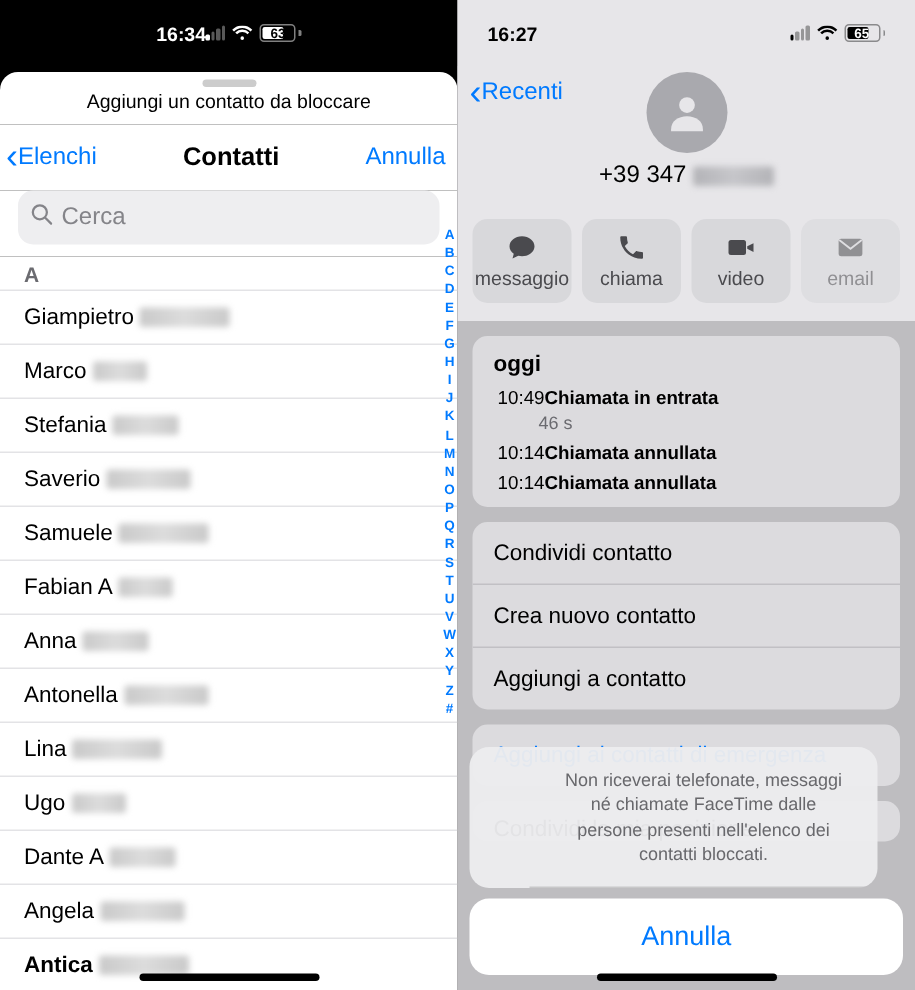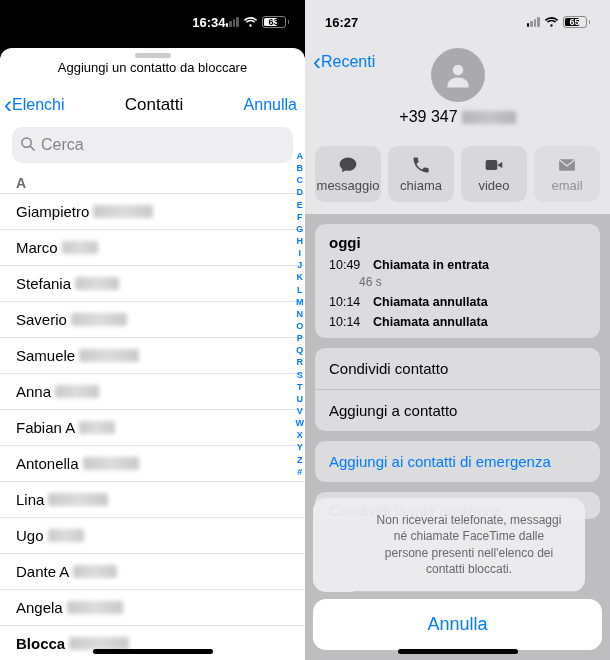--- a/index.html
+++ b/index.html
@@ -1,39 +1,39 @@
 <!DOCTYPE html>
 <html><head>
   <meta charset="utf-8">
   <style>
     * { margin: 0; padding: 0; box-sizing: border-box; font-family: -apple-system, "Helvetica Neue", Helvetica, Arial, sans-serif; }
     body { display: flex; width: 610px; height: 660px; background: #fff; overflow: hidden; }
     .phone { width: 305px; height: 660px; position: relative; overflow: hidden; display: flex; flex-direction: column; }
 
     
     .left { background: #000; }
-    .status-dark { height: 44px; background: #000; color: #fff; display: flex; justify-content: flex-end; align-items: center; padding: 0 16px; font-size: 13px; font-weight: 600; }
+    .status-dark { height: 44px; background: #000; color: #fff; display: flex; justify-content: center; align-items: center; padding: 0 4px; font-size: 13px; font-weight: 600; }
     .status-icons { display: flex; gap: 4px; align-items: center; }
     .sig-bars { display: flex; align-items: flex-end; gap: 1px; }
     .bar { width: 2.5px; background: #fff; border-radius: 1px; }
     .bo { opacity: 0.35; }
     .wifi-svg { width: 15px; height: 11px; }
     .bat-wrap { display:flex; align-items:center; gap:2px; }
     .bat { position: relative; width: 24px; height: 12px; border: 1px solid rgba(255,255,255,0.5); border-radius: 3px; display:flex; align-items:center; justify-content:center; font-size:9px; font-weight:700; color:#000; }
     .bat-fill { position:absolute; inset:1px; width:63%; background:#fff; border-radius:1.5px; }
     .bat-txt { position:relative; z-index:1; }
     .bat-cap { width:1.5px; height:4px; background:rgba(255,255,255,0.5); border-radius: 0 1px 1px 0; }
 
     .modal-top { background: #fff; border-top-left-radius: 12px; border-top-right-radius: 12px; margin-top: 4px; padding: 12px 0 8px; text-align: center; font-size: 13px; color: #000; position: relative; }
     .modal-handle { width: 36px; height: 5px; background: #ccc; border-radius: 3px; position: absolute; top: 5px; left: 50%; transform: translateX(-50%); }
 
     .nav-bar { background: #fff; height: 44px; display: flex; align-items: center; justify-content: space-between; padding: 0 8px 0 4px; }
     .nav-back { color: #007aff; font-size: 16px; display: flex; align-items: center; cursor: pointer; }
     .chev { font-size: 24px; font-weight: 400; line-height: 1; margin-right: 0px; }
-    .nav-title { font-size: 17px; font-weight: 400; color: #000; }
+    .nav-title { font-size: 17px; font-weight: 700; color: #000; }
     .nav-cancel { color: #007aff; font-size: 16px; cursor: pointer; }
 
     .search-wrap { background: #fff; padding: 0 12px 8px; }
     .search { background: #eeeef0; border-radius: 10px; height: 36px; display: flex; align-items: center; padding: 0 8px; gap: 6px; }
     .search-ic { color: #848489; font-size: 16px; }
     .search-ph { color: #848489; font-size: 16px; }
 
     .section-h { background: #fff; padding: 4px 16px 2px; font-size: 14px; font-weight: 600; color: #6b6b70; border-bottom: 1px solid #e3e3e6; }
     .list { flex: 1; background: #fff; overflow: hidden; position: relative; }
     .row { height: 36px; display: flex; align-items: center; padding: 0 16px; border-bottom: 0.5px solid #e3e3e6; font-size: 15px; color: #000; }
@@ -62,21 +62,21 @@
     .blur-r { display:inline-block; width:54px; height:13px; background:linear-gradient(90deg,#b3b3b7,#c6c6ca,#b3b3b7); filter:blur(2px); border-radius:2px; }
 
     .action-row { display:flex; gap:7px; padding: 10px 10px 12px; background:#e7e6e9; }
     .action-btn { flex:1; background:#d8d8db; border-radius:10px; height:56px; display:flex; flex-direction:column; align-items:center; justify-content:center; gap:3px; cursor:pointer; }
     .action-btn.dis { opacity:0.55; }
     .action-ic { width:20px; height:20px; color:#4a4a4e; display:flex; align-items:center; justify-content:center; }
     .action-lbl { font-size:13px; color:#4a4a4e; }
 
     .section { background:#dcdbde; border-radius:10px; margin: 10px 10px 0; overflow:hidden; }
     .sec-title { padding:10px 14px 4px; font-size:15px; font-weight:600; color:#000; }
-    .log-row { padding: 3px 14px; display:flex; gap:10px; font-size:12.5px; color:#000; }
+    .log-row { padding: 3px 14px; display:flex; font-size:12.5px; color:#000;text-align:right; }
     .log-t { width:34px; }
     .log-d { font-weight:600; }
     .log-sub { color:#6b6b70; font-weight:400; margin-left:44px; padding-bottom:3px; font-size:12px; }
     .cell { padding: 12px 14px; font-size:15px; color:#000; border-top:0.5px solid #c1c0c4; cursor:pointer; }
     .cell:first-child { border-top:none; }
     .cell.link { color:#007aff; }
     .dimmer { position:absolute; inset:0; background:rgba(160,160,164,0.28); }
 
     .sheet { position:absolute; left:8px; right:25px; bottom:68px; background:rgba(236,236,238,0.96); border-radius:13px; overflow:hidden;padding-left:40px; }
     .sheet-msg { padding:14px 18px; font-size:12px; color:#68686c; text-align:center; line-height:1.35; border-bottom:0.5px solid rgba(0,0,0,0.15); }
@@ -154,49 +154,49 @@
       </div>
       <div class="row">
         <span>Saverio</span>
         <span class="blur w56"></span>
       </div>
       <div class="row">
         <span>Samuele</span>
         <span class="blur w60"></span>
       </div>
       <div class="row">
+        <span>Fabian A</span>
+        <span class="blur w36"></span>
+      </div>
+      <div class="row">
         <span>Anna</span>
         <span class="blur w44"></span>
       </div>
       <div class="row">
-        <span>Fabian A</span>
-        <span class="blur w36"></span>
-      </div>
-      <div class="row">
         <span>Antonella</span>
         <span class="blur w56"></span>
       </div>
       <div class="row">
         <span>Lina</span>
         <span class="blur w60"></span>
       </div>
       <div class="row">
         <span>Ugo</span>
         <span class="blur w36"></span>
       </div>
       <div class="row">
         <span>Dante A</span>
         <span class="blur w44"></span>
       </div>
       <div class="row">
         <span>Angela</span>
         <span class="blur w56"></span>
       </div>
       <div class="row row-b">
-        <span>Blocca</span>
+        <span>Antica</span>
         <span class="blur w60"></span>
       </div>
     </div>
 
   <div class="index" id="alpha-index">
       <span>A</span>
       <span>B</span>
       <span>C</span>
       <span>D</span>
       <span>E</span>
@@ -321,20 +321,21 @@
           <div class="log-row">
             <span class="log-t">10:14</span>
             <span class="log-d">Chiamata annullata</span>
           </div>
         </div>
     <div style="height:6px"></div>
   </div>
 
   <div class="section" id="opts-section">
         <div class="cell">Condividi contatto</div>
+        <div class="cell">Crea nuovo contatto</div>
         <div class="cell">Aggiungi a contatto</div>
       </div>
 
   <div class="section">
     <div class="cell link">Aggiungi ai contatti di emergenza</div>
   </div>
 
   <div class="section" style="margin-bottom:0">
     <div class="partial-cell">Condividi la mia posizione</div>
   </div>

